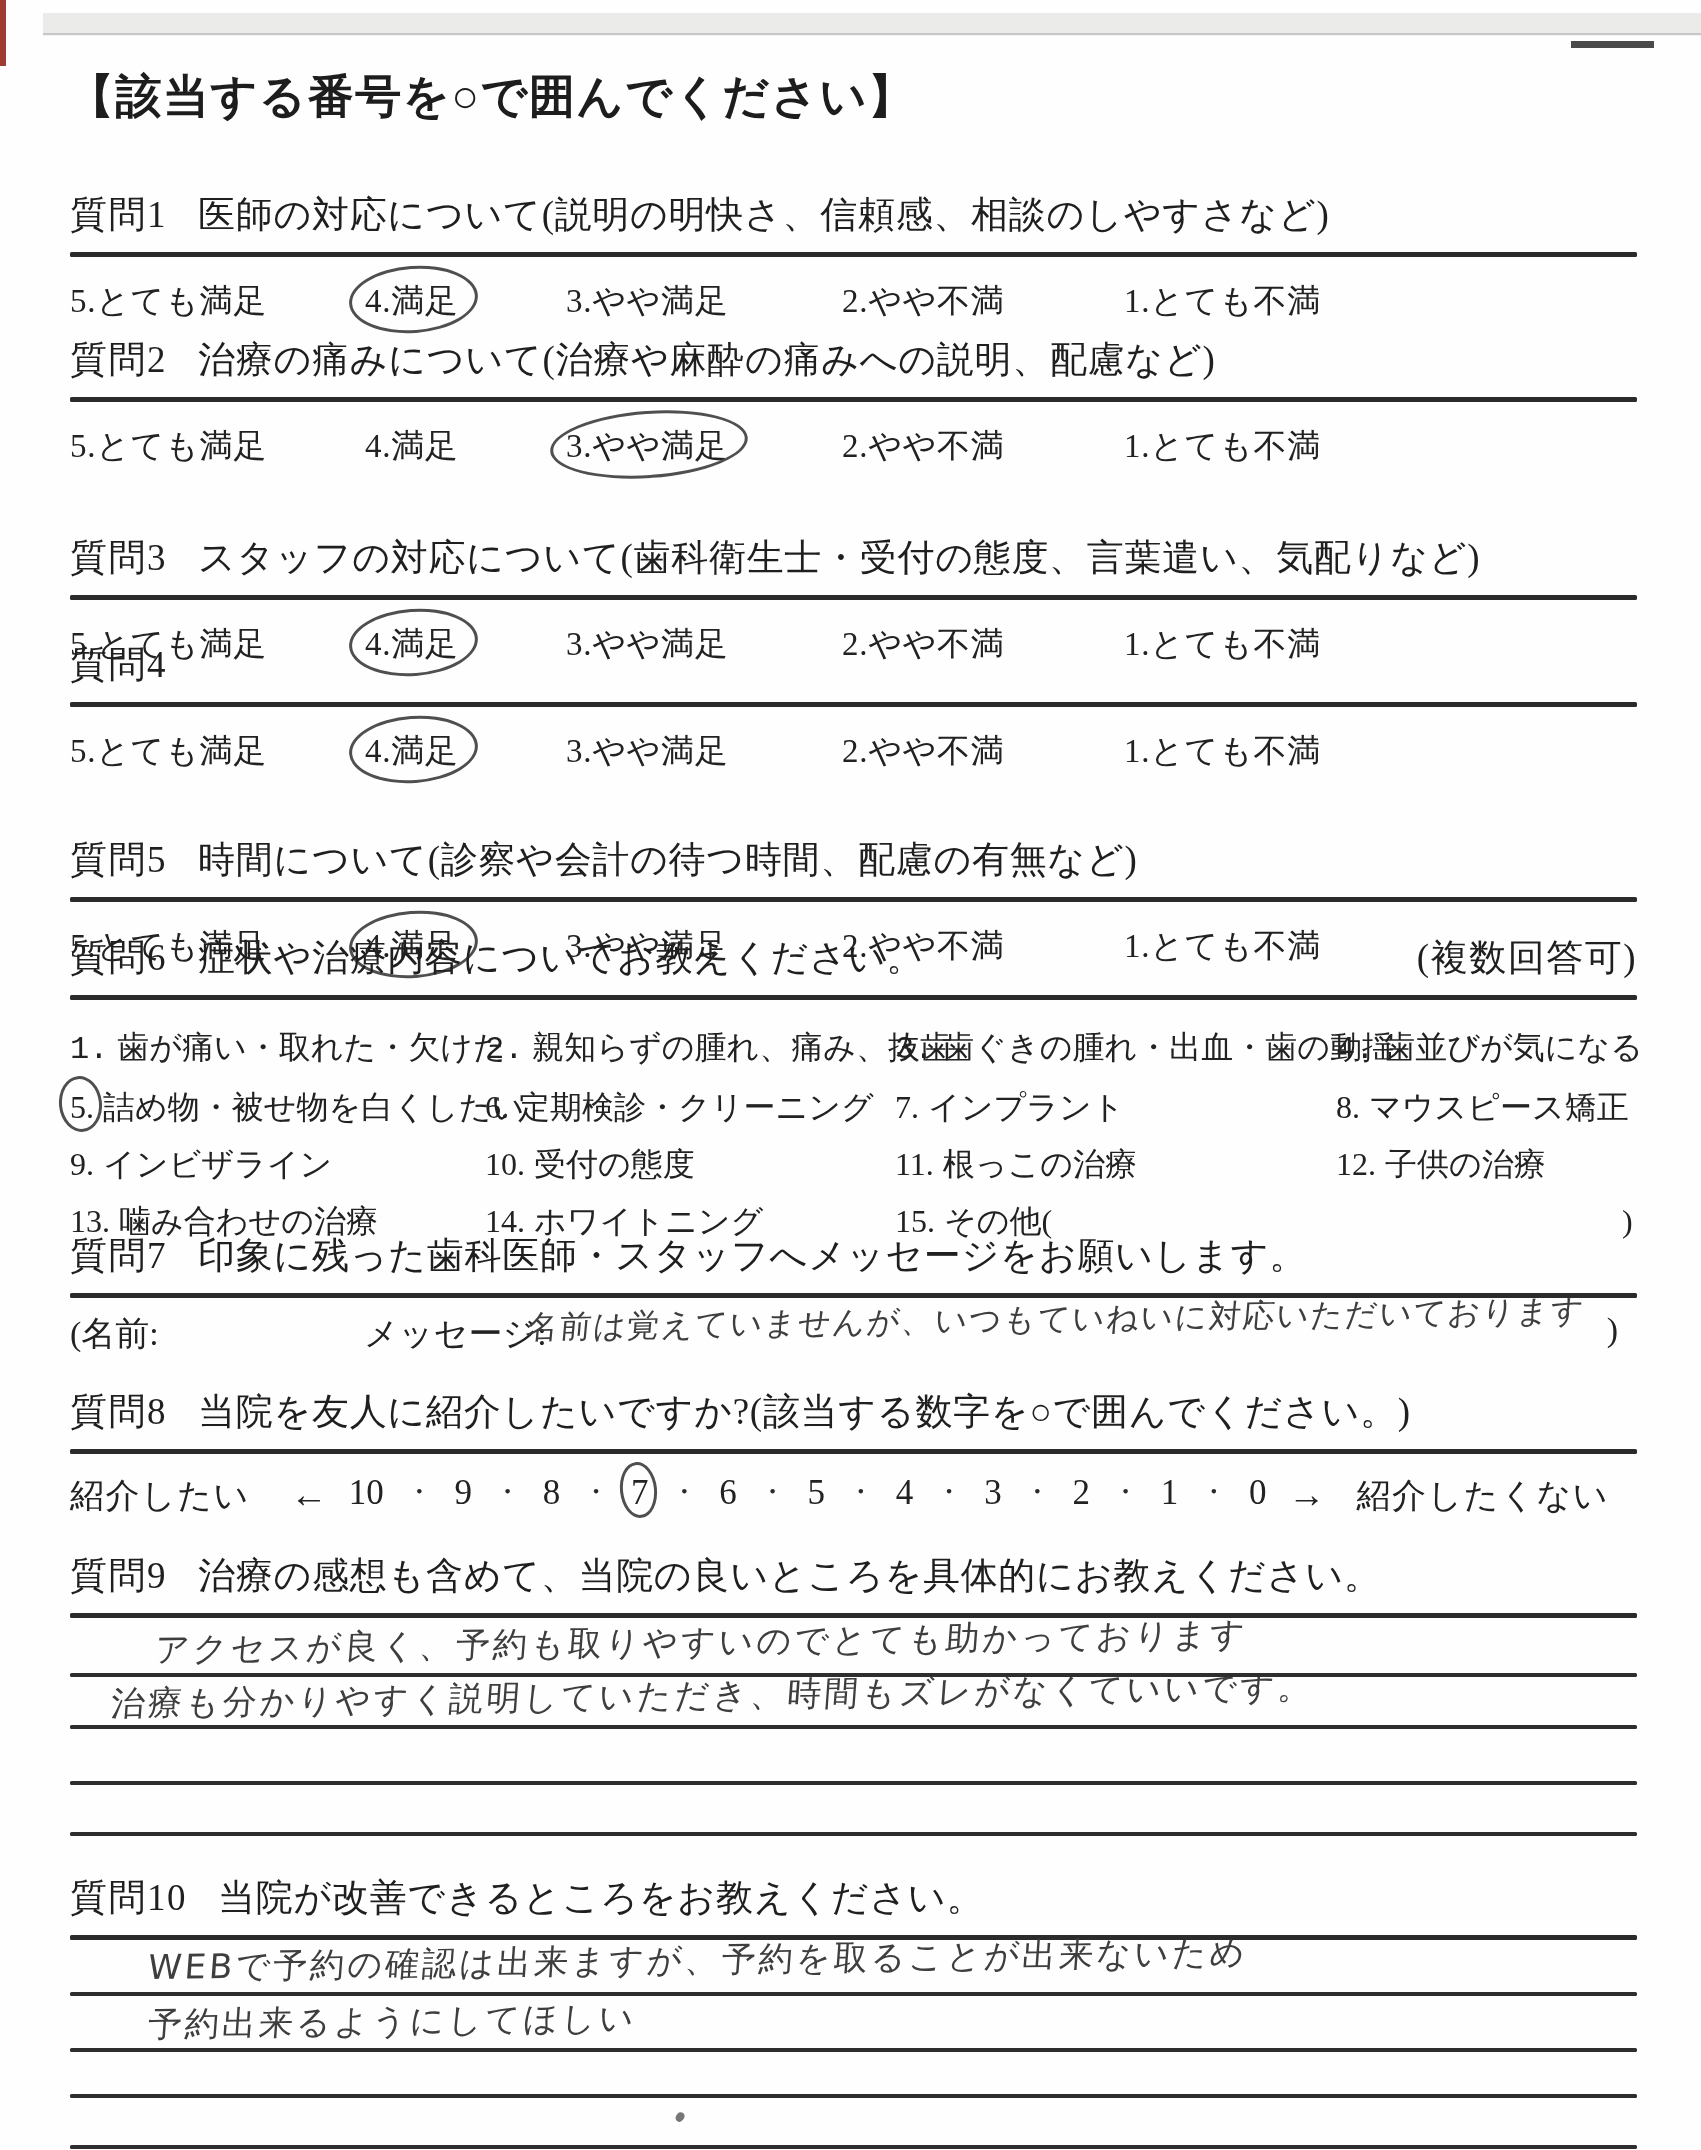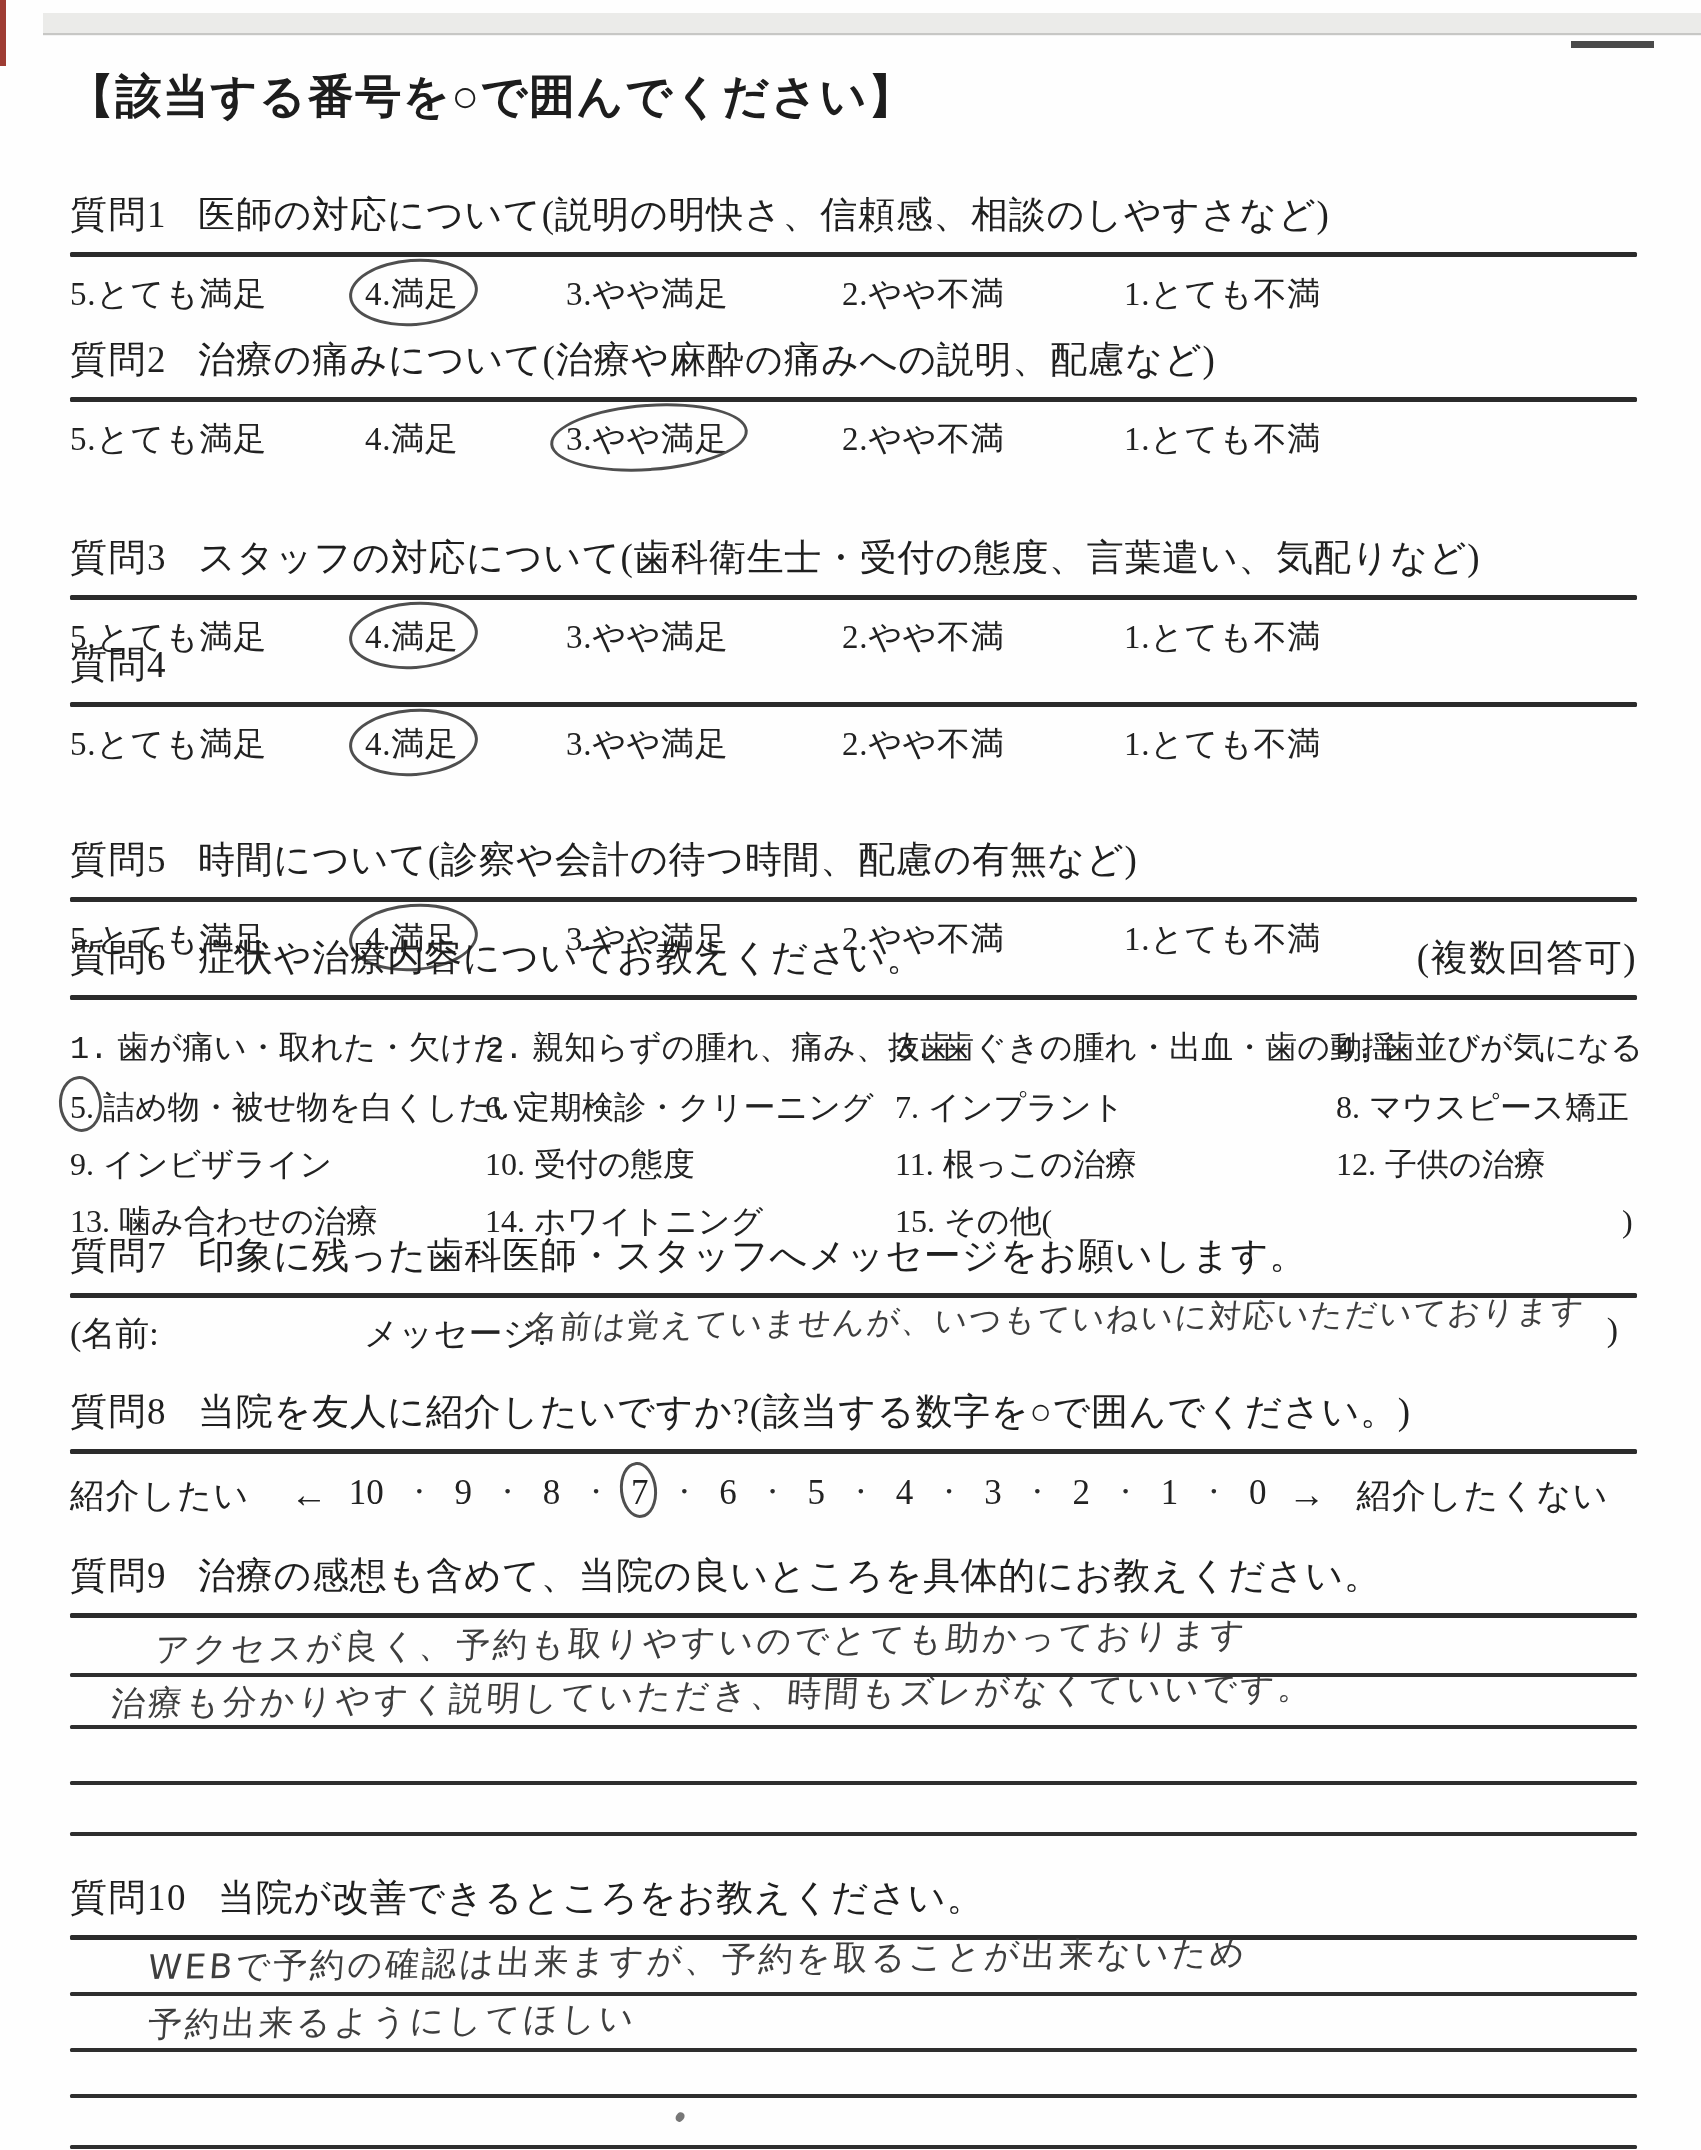--- a/index.html
+++ b/index.html
@@ -16,21 +16,21 @@
   .form-title{position:absolute;left:68px;top:66px;margin:0;font-size:46px;font-weight:600;
               letter-spacing:1.5px;white-space:nowrap;color:#1d1d1d;}
   
   .q{position:absolute;left:70px;width:1567px;}
   .q-title{display:flex;align-items:baseline;font-size:37px;line-height:46px;letter-spacing:0.7px;
            white-space:nowrap;color:#1f1f1f;}
   .q-label{margin-right:31px;letter-spacing:1.5px;flex:0 0 auto;}
   .q-note{margin-left:auto;letter-spacing:1.5px;}
   .rule{height:5.2px;background:#2b2b2b;margin-top:14px;border-radius:1.5px;}
   .opts{position:relative;margin-top:14.8px;height:47px;font-size:33px;white-space:nowrap;}
-  .opt{position:absolute;top:0;letter-spacing:0.7px;}
+  .opt{position:absolute;top:7px;letter-spacing:0.7px;}
   .o5{left:0;} .o4{left:295px;} .o3{left:496px;} .o2{left:772px;} .o1{left:1054px;}
   .opt.circled::after{content:"";position:absolute;left:-16px;right:-19px;top:-12.6px;bottom:-9.6px;
                       border:3px solid #4f4f4f;border-radius:50%;transform:rotate(-4deg);}
   
   .q6-row{display:grid;grid-template-columns:415px 410px 441px 1fr;font-size:32px;line-height:40px;
           margin-top:17px;white-space:nowrap;position:relative;}
   .q6-row.first{margin-top:29.5px;font-family:Liberation Mono, monospace;}
   .num{display:inline-block;position:relative;margin-right:8.9px;}
   .circled-num::after{content:"";position:absolute;left:-11px;right:-8px;top:-11px;bottom:-5.2px;
                       border:3px solid #4f4f4f;border-radius:50%;transform:rotate(-6deg);}

